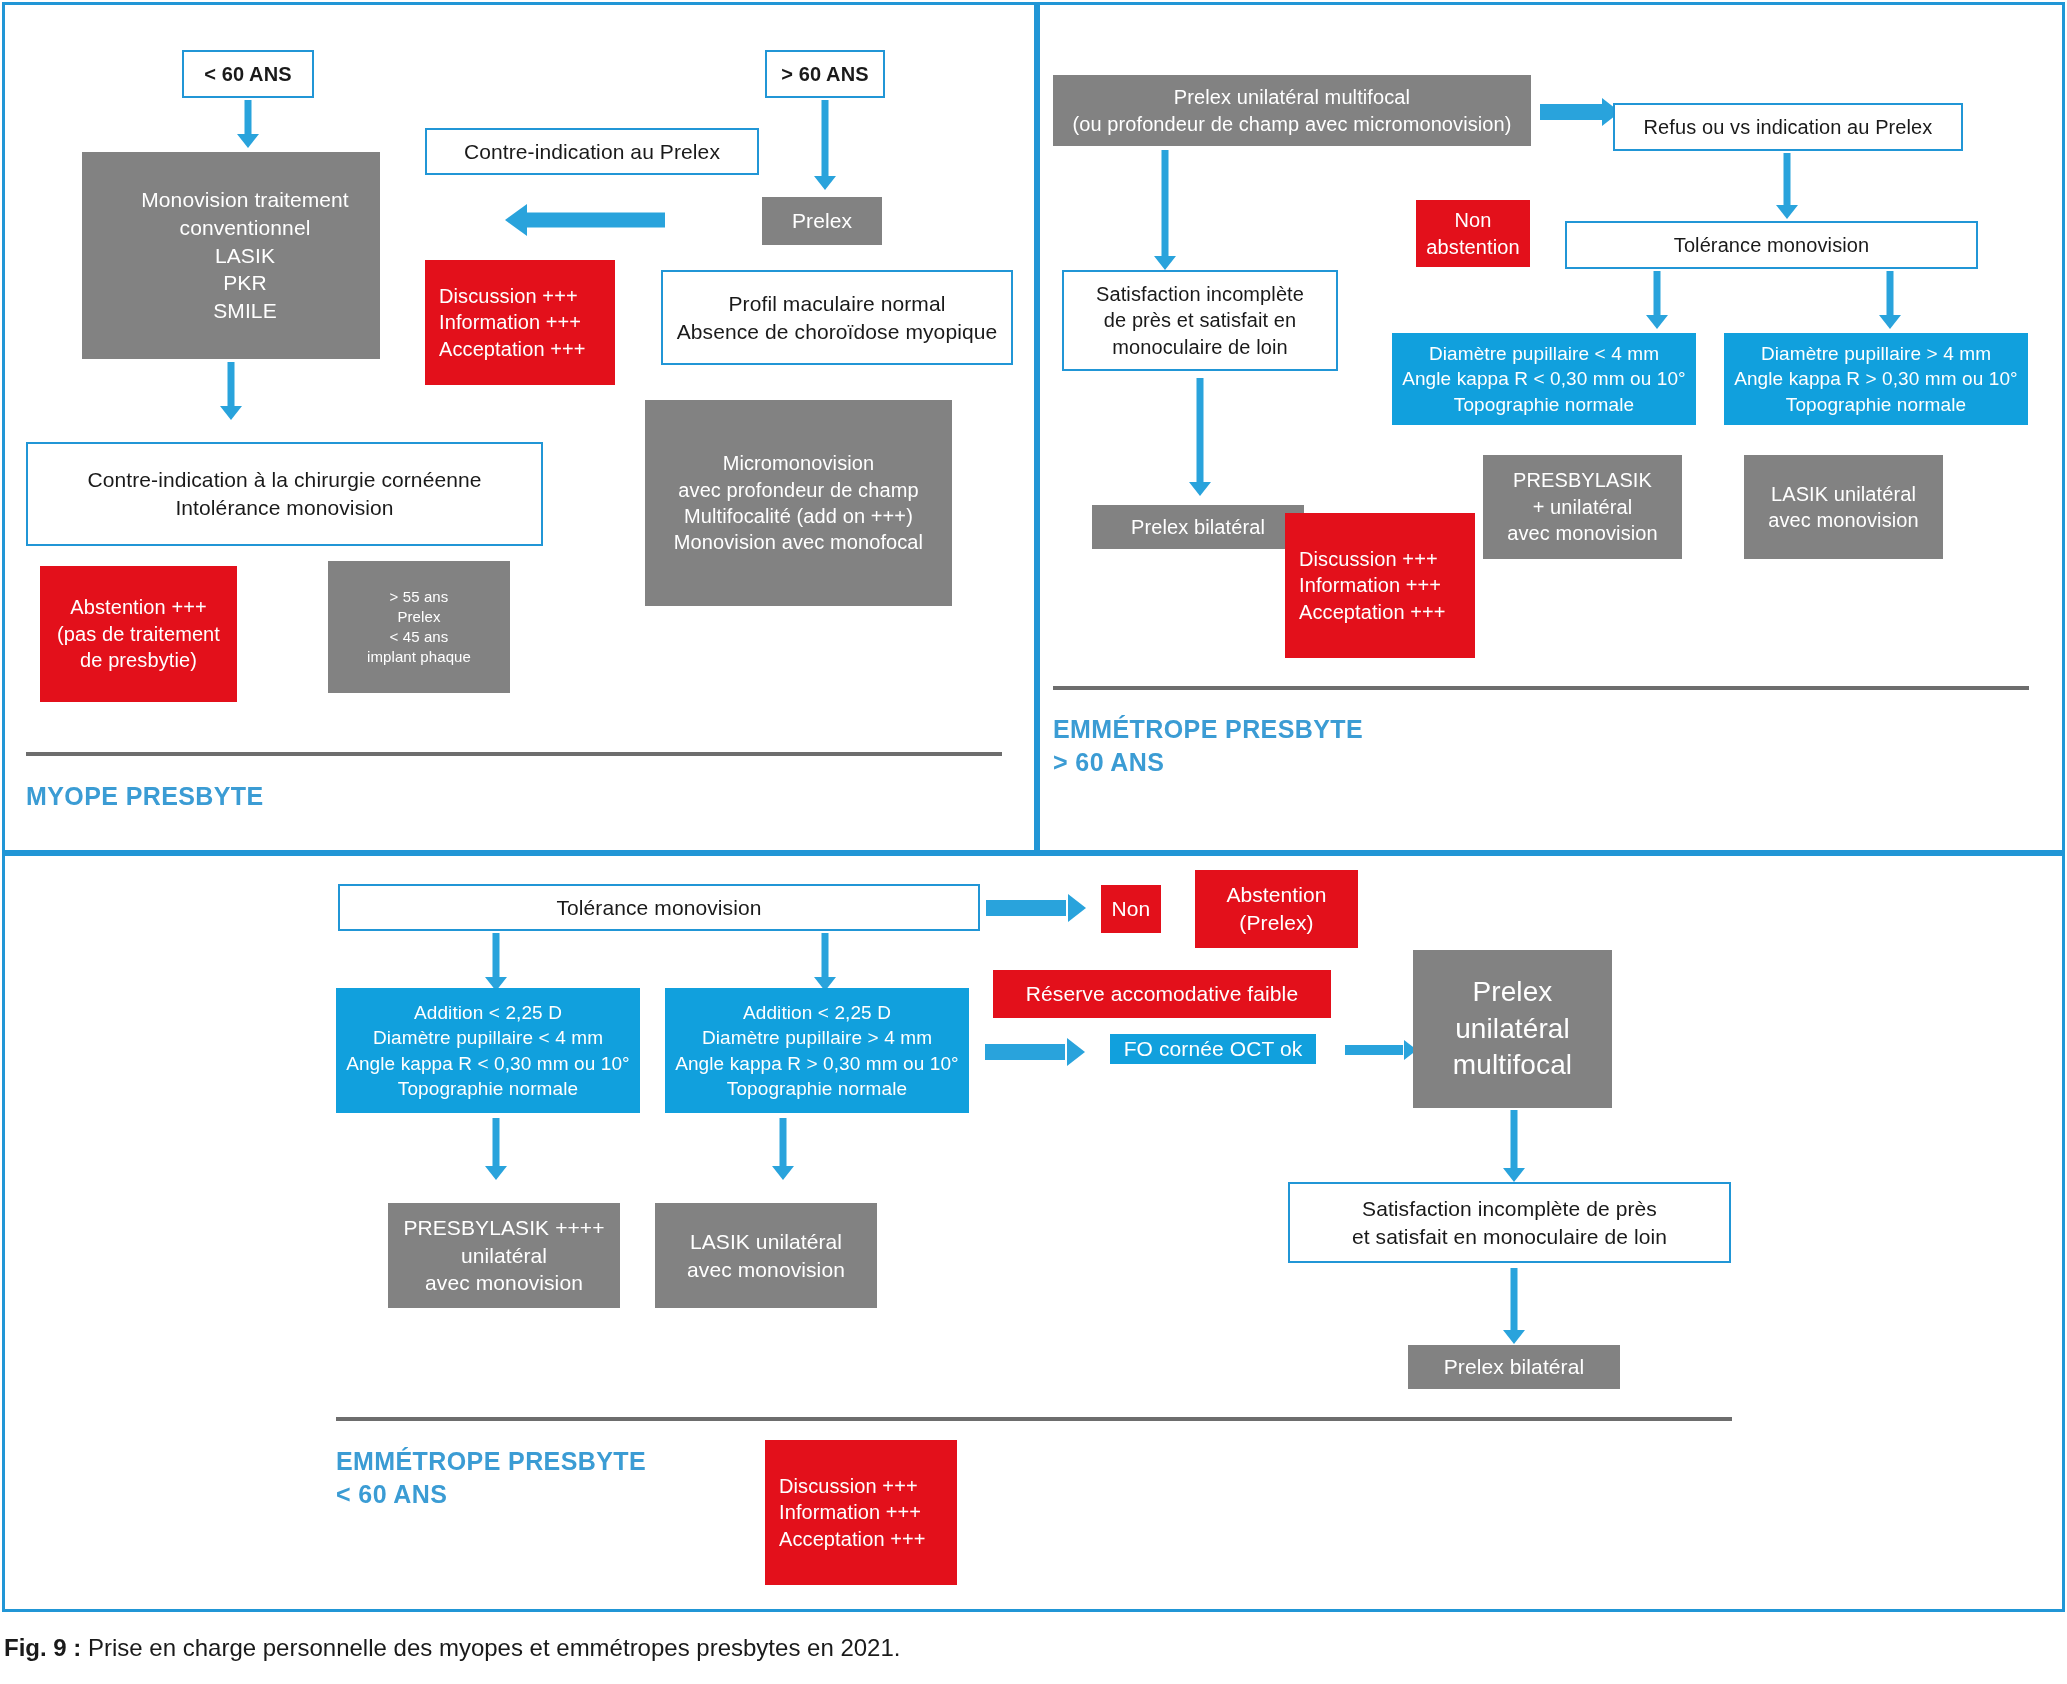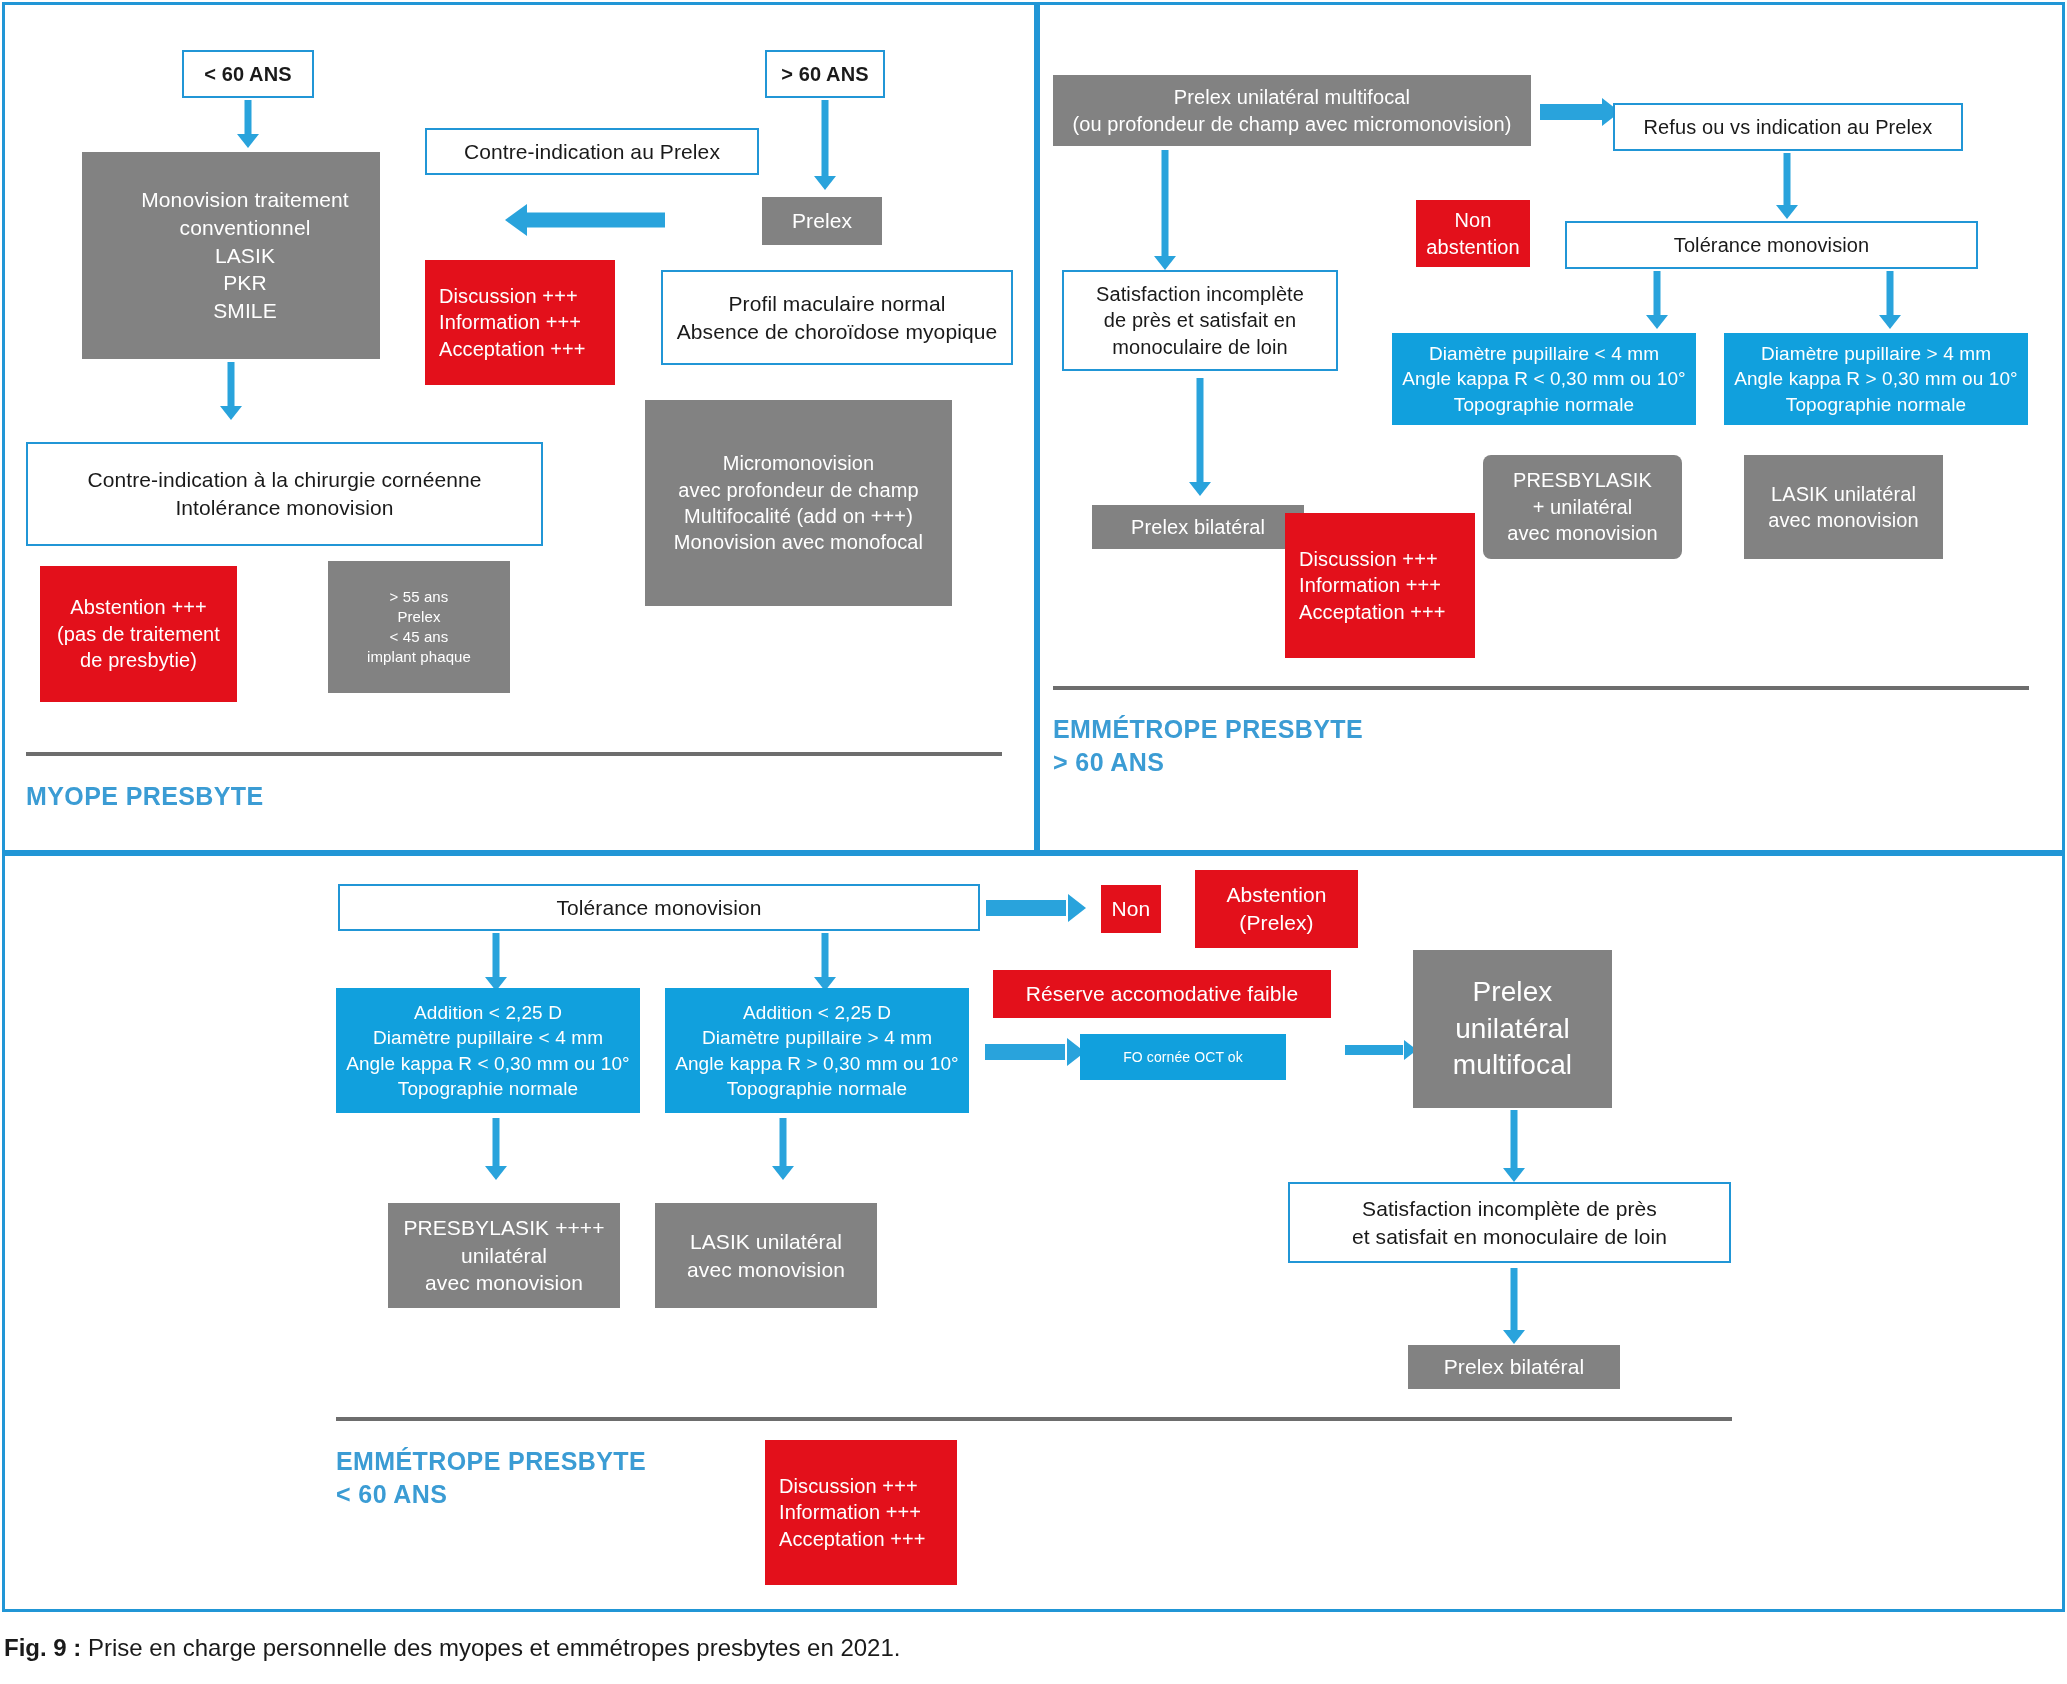--- a/index.html
+++ b/index.html
@@ -212,21 +212,21 @@
 Acceptation +++</div>
 
   <div class="node n-blue" style="left:1392px;top:333px;width:304px;height:92px;font-size:19px;">Diamètre pupillaire &lt; 4 mm
 Angle kappa R &lt; 0,30 mm ou 10°
 Topographie normale</div>
 
   <div class="node n-blue" style="left:1724px;top:333px;width:304px;height:92px;font-size:19px;">Diamètre pupillaire &gt; 4 mm
 Angle kappa R &gt; 0,30 mm ou 10°
 Topographie normale</div>
 
-  <div class="node n-gray" style="left:1483px;top:455px;width:199px;height:104px;font-size:20px;border-radius:8px;">PRESBYLASIK
+  <div class="node n-gray" style="left:1483px;top:455px;width:199px;height:104px;font-size:20px;">PRESBYLASIK
 + unilatéral
 avec monovision</div>
 
   <div class="node n-gray" style="left:1744px;top:455px;width:199px;height:104px;font-size:20px;">LASIK unilatéral
 avec monovision</div>
 
   <div class="rule" style="left:1053px;top:686px;width:976px;"></div>
   <div class="section-title" style="left:1053px;top:713px;">EMMÉTROPE PRESBYTE
 &gt; 60 ANS</div>
 
@@ -263,21 +263,21 @@
 Angle kappa R &gt; 0,30 mm ou 10°
 Topographie normale</div>
 
   <div class="node n-red" style="left:993px;top:970px;width:338px;height:48px;font-size:21px;">Réserve accomodative faible</div>
 
   <div class="arrow arrow-right" style="left:985px;top:1032px;width:100px;height:40px;">
     <div class="shaft" style="width:80px;height:16px;"></div>
     <div class="head"></div>
   </div>
 
-  <div class="node n-blue" style="left:1080px;top:1034px;width:206px;height:46px;font-size:14px;">FO cornée OCT ok</div>
+  <div class="node n-blue" style="left:1110px;top:1034px;width:206px;height:30px;font-size:21px;">FO cornée OCT ok</div>
 
   <div class="arrow arrow-right thin" style="left:1345px;top:1032px;width:72px;height:36px;">
     <div class="shaft" style="width:58px;height:10px;"></div>
     <div class="head"></div>
   </div>
 
   <div class="node n-gray" style="left:1413px;top:950px;width:199px;height:158px;font-size:28px;">Prelex
 unilatéral
 multifocal</div>
 

